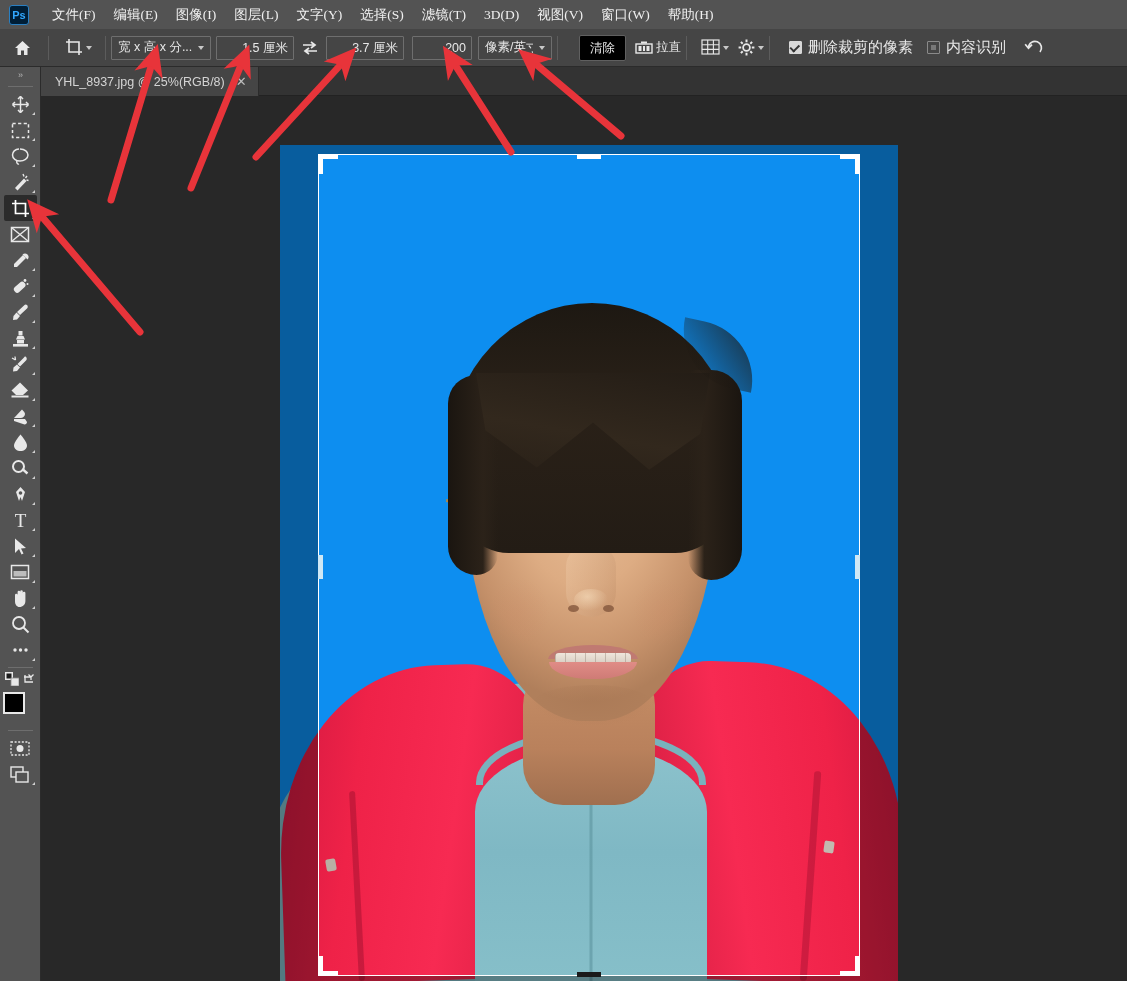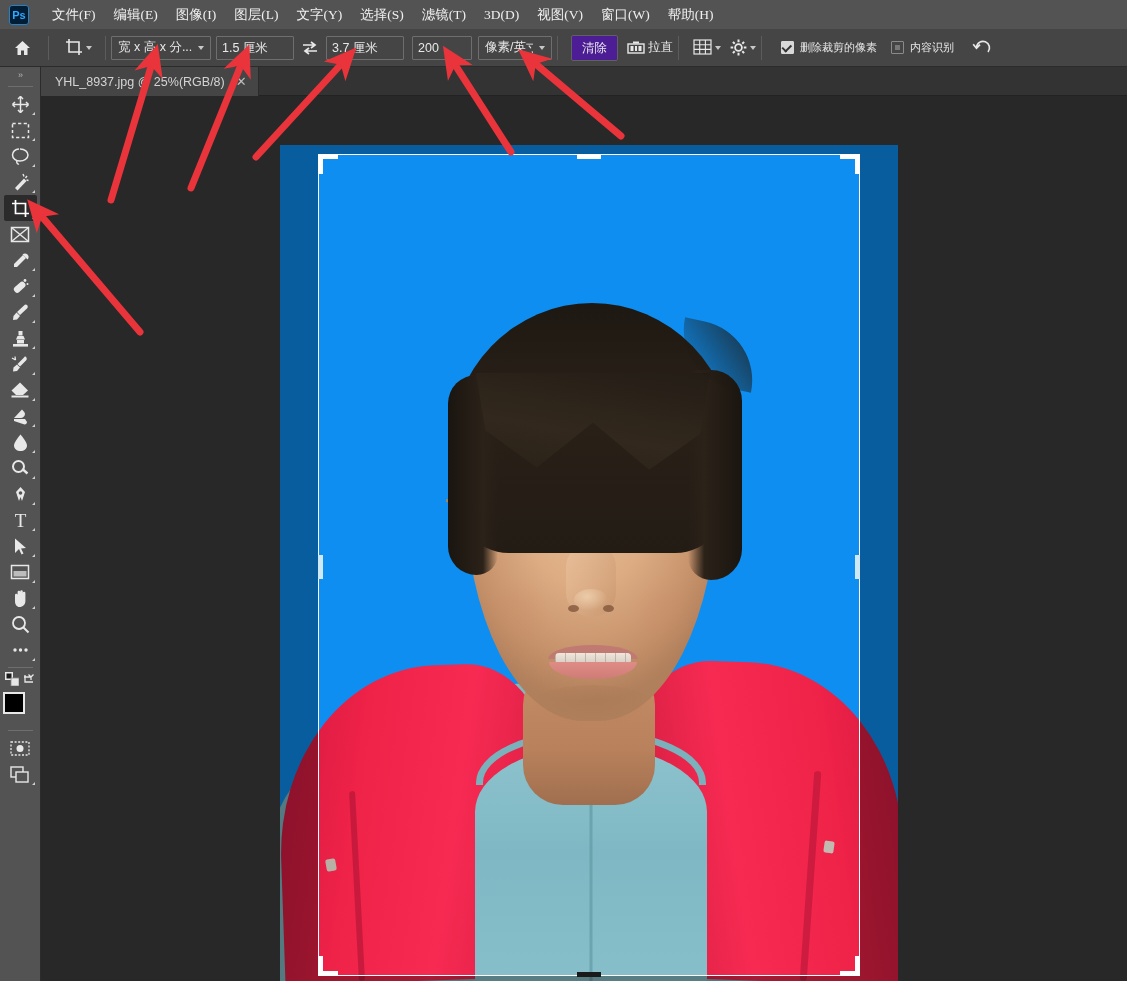--- a/index.html
+++ b/index.html
@@ -2,21 +2,21 @@
 <html><head>
 <meta charset="utf-8">
 <style>
   * { box-sizing: border-box; margin: 0; padding: 0; }
   html, body {
     width: 1127px; height: 981px;
     background: #1e1e1e;
     font-family: "Liberation Sans", sans-serif;
     overflow: hidden;
   }
-  #app { position: relative; width: 1127px; height: 981px; }
+  #app { position: relative; width: 1127px; height: 981px; text-align: right; }
 
   
   .menubar {
     position: absolute; left: 0; top: 0; width: 1127px; height: 29px;
     background: #535353;
     display: flex; align-items: center;
   }
   .ps-logo {
     width: 20px; height: 20px; margin-left: 9px; margin-right: 14px;
     border: 1px solid #2a7fc1; border-radius: 3px;
@@ -70,33 +70,33 @@
     overflow: hidden; white-space: nowrap;
   }
   .opt-input.w { width: 78px; margin-left: 5px; }
   .opt-input.h { width: 78px; }
   .opt-input.res { width: 60px; margin-left: 8px; }
   .swap-btn {
     width: 26px; height: 26px; margin: 0 3px;
     display: flex; align-items: center; justify-content: center; flex: 0 0 auto;
   }
   .opt-btn {
-    height: 26px; padding: 0 10px; background: #4c1d95;
+    height: 26px; padding: 0 10px; background: #000000;
     border: 1px solid #606060; border-radius: 2px;
     color: #e8e8e8; font-size: 12.5px; line-height: 24px;
-    margin-left: 8px; flex: 0 0 auto; white-space: nowrap;
+    margin-left: 16px; flex: 0 0 auto; white-space: nowrap;
   }
   .opt-icon-btn {
     height: 28px; display: flex; align-items: center; gap: 3px;
     color: #e8e8e8; font-size: 12.5px; margin-left: 9px;
     flex: 0 0 auto; white-space: nowrap;
   }
   .chk-wrap {
     display: flex; align-items: center; gap: 6px; margin-left: 14px;
-    color: #e8e8e8; font-size: 11px; flex: 0 0 auto; white-space: nowrap;
+    color: #e8e8e8; font-size: 15px; flex: 0 0 auto; white-space: nowrap;
   }
   .chk {
     width: 13px; height: 13px; border: 1px solid #8a8a8a;
     background: #454545; border-radius: 1px; flex: 0 0 auto;
     display: flex; align-items: center; justify-content: center;
   }
   .chk.on { background: #d8d8d8; border-color: #d8d8d8; }
   .chk.on::after {
     content: ""; width: 7px; height: 4px;
     border-left: 2px solid #333; border-bottom: 2px solid #333;

